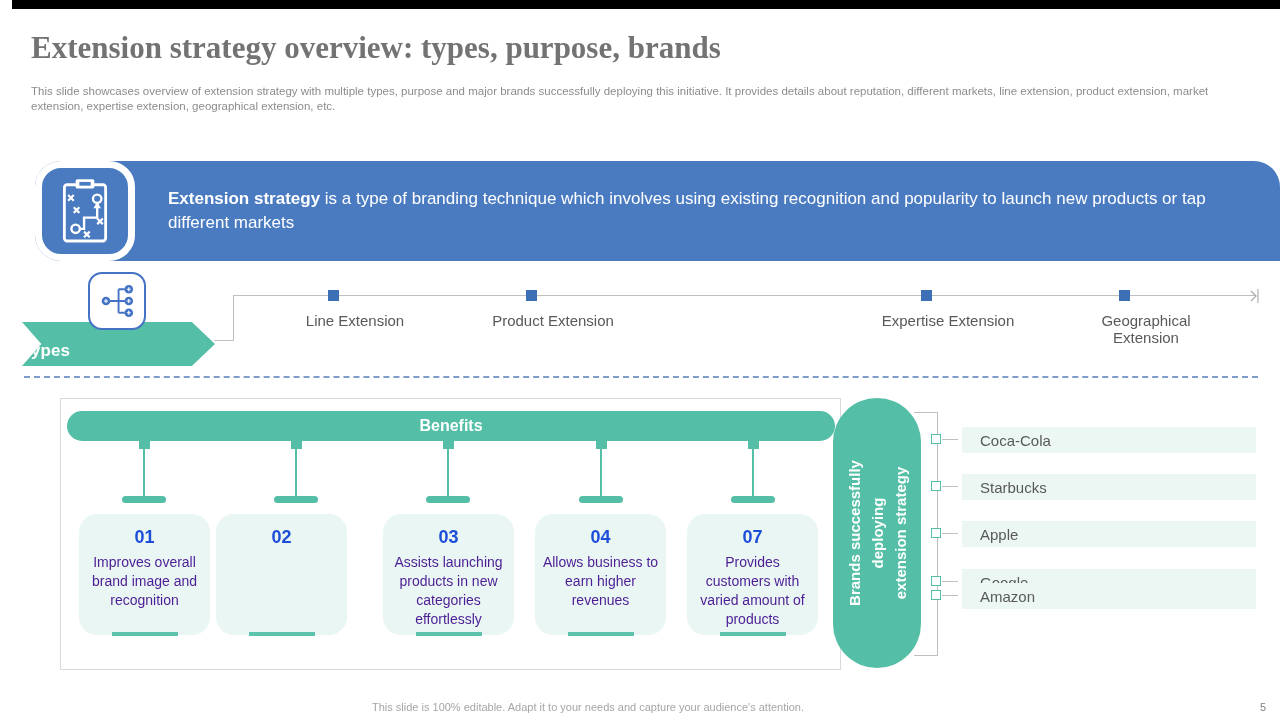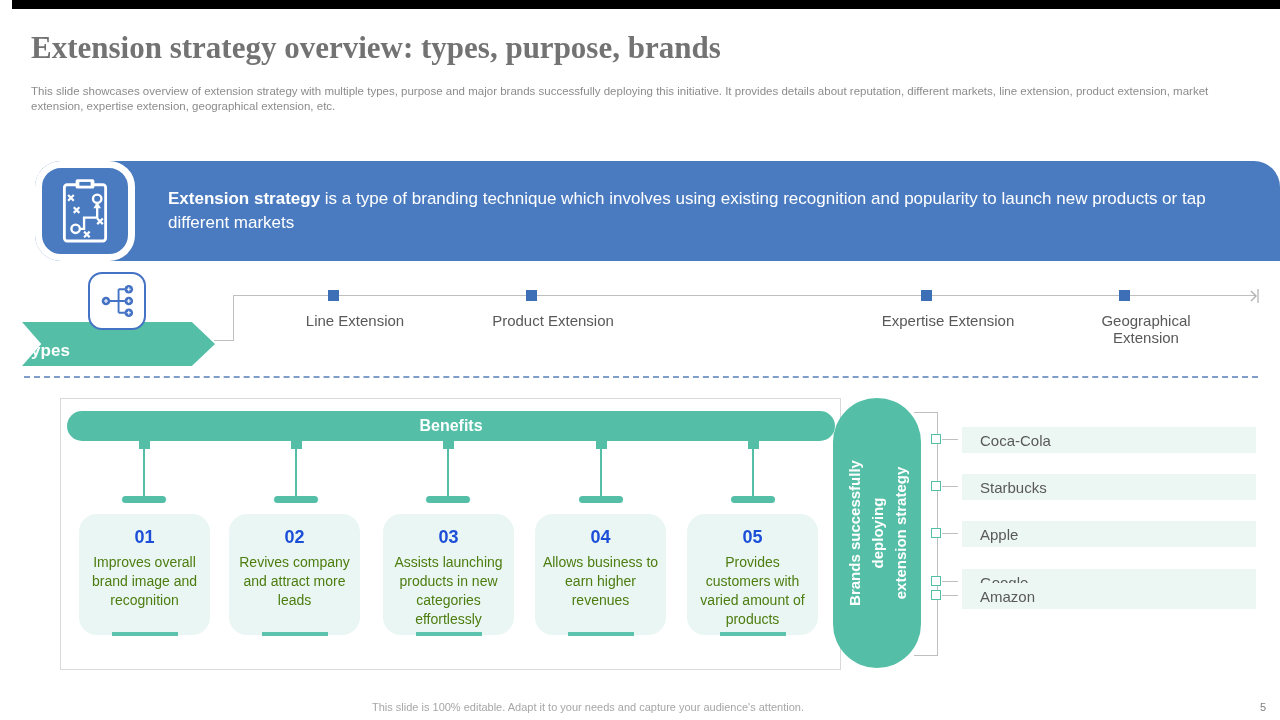--- a/index.html
+++ b/index.html
@@ -51,21 +51,21 @@
   .benefits-header{position:absolute;left:6px;top:12px;width:768px;height:30px;background:#54bfa6;
                    border-radius:16px;color:#fff;font-weight:bold;font-size:16px;
                    display:flex;align-items:center;justify-content:center;}
   .stem{position:absolute;top:39px;width:44px;height:66px;margin-left:-22px;}
   .stem .sq{position:absolute;left:50%;margin-left:-5.5px;top:0;width:11px;height:11px;background:#54bfa6;}
   .stem .ln{position:absolute;left:50%;margin-left:-1px;top:11px;width:2px;height:47px;background:#54bfa6;}
   .stem .bar{position:absolute;left:0;top:58px;width:44px;height:7px;border-radius:4px;background:#54bfa6;}
   .bcard{position:absolute;top:115px;width:131px;height:121px;background:#e9f6f3;border-radius:18px;
          text-align:center;}
   .bcard .num{margin-top:13px;color:#1d4ed8;font-weight:bold;font-size:18px;}
-  .bcard .txt{margin-top:5px;padding:0 5px;font-size:14px;line-height:19px;color:#4d7c0f;}
+  .bcard .txt{margin-top:5px;padding:0 5px;font-size:14px;line-height:19px;color:#4c1d95;}
   .bcard .uline{position:absolute;bottom:-1px;left:50%;margin-left:-33px;width:66px;height:4px;background:#5cc3ac;}
 
   
   .capsule{position:absolute;left:833px;top:398px;width:88px;height:270px;background:#54bfa6;border-radius:44px;}
   .capsule-text{position:absolute;left:742px;top:489px;width:270px;height:88px;transform:rotate(-90deg);
                 color:#fff;font-weight:bold;font-size:15px;line-height:23px;text-align:center;
                 display:flex;flex-direction:column;justify-content:center;}
   .br-spine{position:absolute;left:937px;top:412px;width:1px;height:243px;background:#bfbfbf;}
   .br-top{position:absolute;left:914px;top:412px;width:24px;height:1px;background:#bfbfbf;}
   .br-bot{position:absolute;left:914px;top:655px;width:24px;height:1px;background:#bfbfbf;}
@@ -186,37 +186,36 @@
         <div class="sq"></div>
         <div class="ln"></div>
         <div class="bar"></div>
       </div>
 
     <div class="bcard" style="left:18px">
       <div class="num">01</div>
       <div class="txt">Improves overall brand image and recognition</div>
       <div class="uline"></div>
     </div>
-    <div class="bcard" style="left:168px">
+    <div class="bcard" style="left:155px">
       <div class="num">02</div>
-      <div class="txt">Revives company and attract more leads</div>
       <div class="uline"></div>
     </div>
     <div class="bcard" style="left:322px">
       <div class="num">03</div>
       <div class="txt">Assists launching products in new categories effortlessly</div>
       <div class="uline"></div>
     </div>
     <div class="bcard" style="left:474px">
       <div class="num">04</div>
       <div class="txt">Allows business to earn higher revenues</div>
       <div class="uline"></div>
     </div>
     <div class="bcard" style="left:626px">
-      <div class="num">05</div>
+      <div class="num">07</div>
       <div class="txt">Provides customers with varied amount of products</div>
       <div class="uline"></div>
     </div>
   </div>
 
   <div class="capsule"></div>
   <div class="capsule-text">
     <span>Brands successfully</span>
     <span>deploying</span>
     <span>extension strategy</span>

